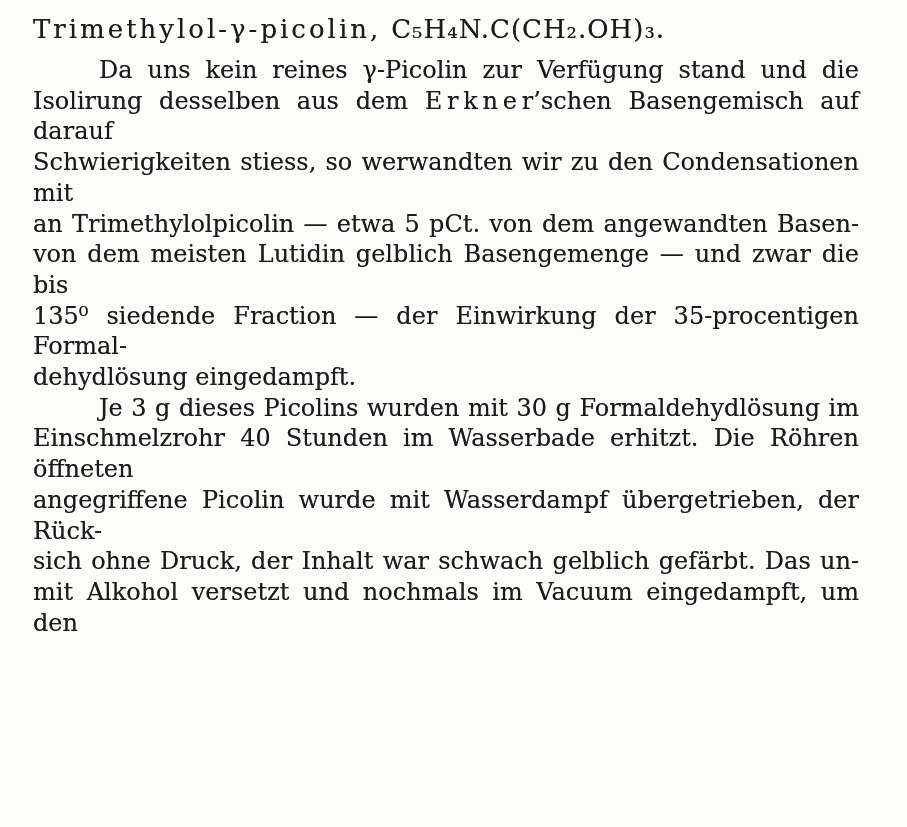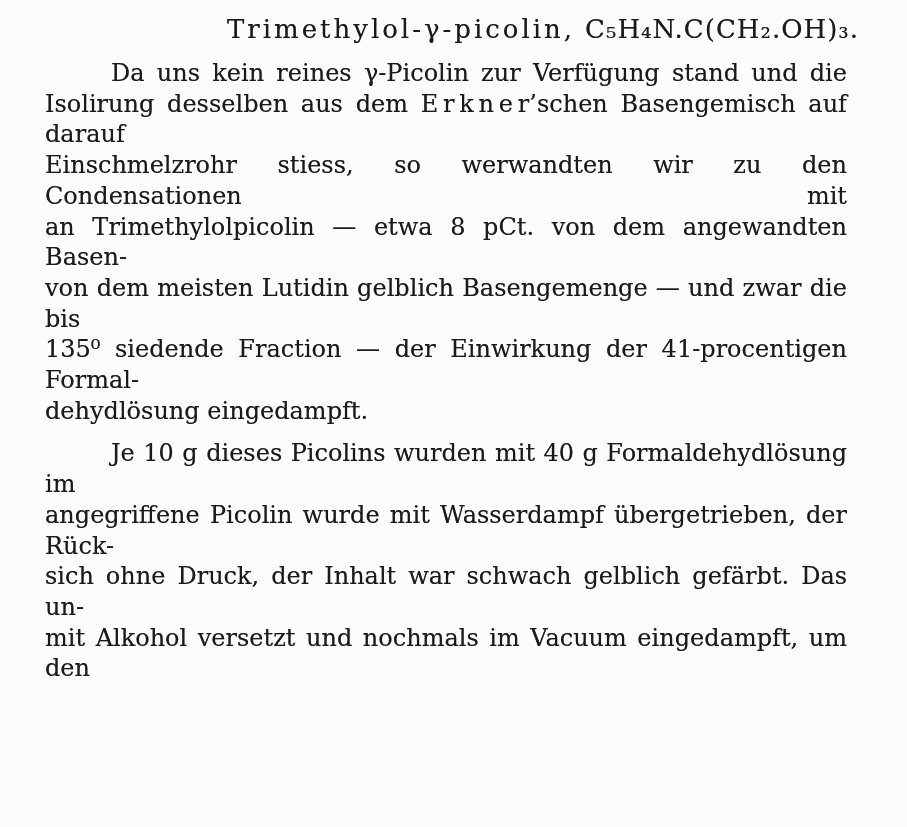--- a/index.html
+++ b/index.html
@@ -18,57 +18,58 @@
     height: 827px;
     padding: 6px 48px 0 33px;
     font-family: "DejaVu Serif", "Liberation Serif", serif;
     color: #1a1a1a;
     text-shadow: 0 0 0.6px rgba(20,20,20,0.55);
   }
   .title {
     font-size: 26px;
     line-height: 34px;
     font-weight: normal;
-    text-align: right;
+    text-align: left;
     margin: 6px 0 9px 0;
     white-space: nowrap;
   }
   .title-name { letter-spacing: 3px; }
   .title-formula { letter-spacing: 1px; margin-left: 10px; }
   .body-text {
     font-size: 24px;
     line-height: 30.7px;
   }
-  .paragraph { margin: 12px; }
+  .paragraph { margin: 0; }
   .line {
     text-align: justify;
     text-align-last: justify;
     white-space: normal;
   }
   .line.first { text-indent: 66px; }
   .line.last { text-align-last: left; }
 </style>
 </head>
 <body style="background: rgb(252, 252, 250);">
 
 <div class="page" style="color: rgb(26, 26, 26);">
   <h1 class="title">
     <span class="title-name">Trimethylol-γ-picolin,</span><span class="title-formula">C₅H₄N.C(CH₂.OH)₃.</span>
   </h1>
   <div class="body-text">
     <div class="paragraph">
         <div class="line first">Da uns kein reines γ-Picolin zur Verfügung stand und die</div>
         <div class="line">Isolirung desselben aus dem E r k n e r’schen Basengemisch auf darauf</div>
-        <div class="line">Einschmelzrohr stiess, so werwandten wir zu den Condensationen mit</div>
-        <div class="line">an Trimethylolpicolin — etwa 8 pCt. von dem angewandten Basen-</div>
+        <div class="line">Schwierigkeiten stiess, so werwandten wir zu den Condensationen mit</div>
+        <div class="line">an Trimethylolpicolin — etwa 5 pCt. von dem angewandten Basen-</div>
         <div class="line">von dem meisten Lutidin gelblich Basengemenge — und zwar die bis</div>
-        <div class="line">135⁰ siedende Fraction — der Einwirkung der 41-procentigen Formal-</div>
+        <div class="line">135⁰ siedende Fraction — der Einwirkung der 35-procentigen Formal-</div>
         <div class="line last">dehydlösung eingedampft.</div>
       </div>
     <div class="paragraph">
-        <div class="line first">Je 10 g dieses Picolins wurden mit 40 g Formaldehydlösung im</div>
+        <div class="line first">Je 3 g dieses Picolins wurden mit 30 g Formaldehydlösung im</div>
+        <div class="line">Einschmelzrohr 40 Stunden im Wasserbade erhitzt. Die Röhren öffneten</div>
         <div class="line">angegriffene Picolin wurde mit Wasserdampf übergetrieben, der Rück-</div>
         <div class="line">sich ohne Druck, der Inhalt war schwach gelblich gefärbt. Das un-</div>
         <div class="line">mit Alkohol versetzt und nochmals im Vacuum eingedampft, um den</div>
       </div>
 
   </div>
 </div>
 
 </body></html>

